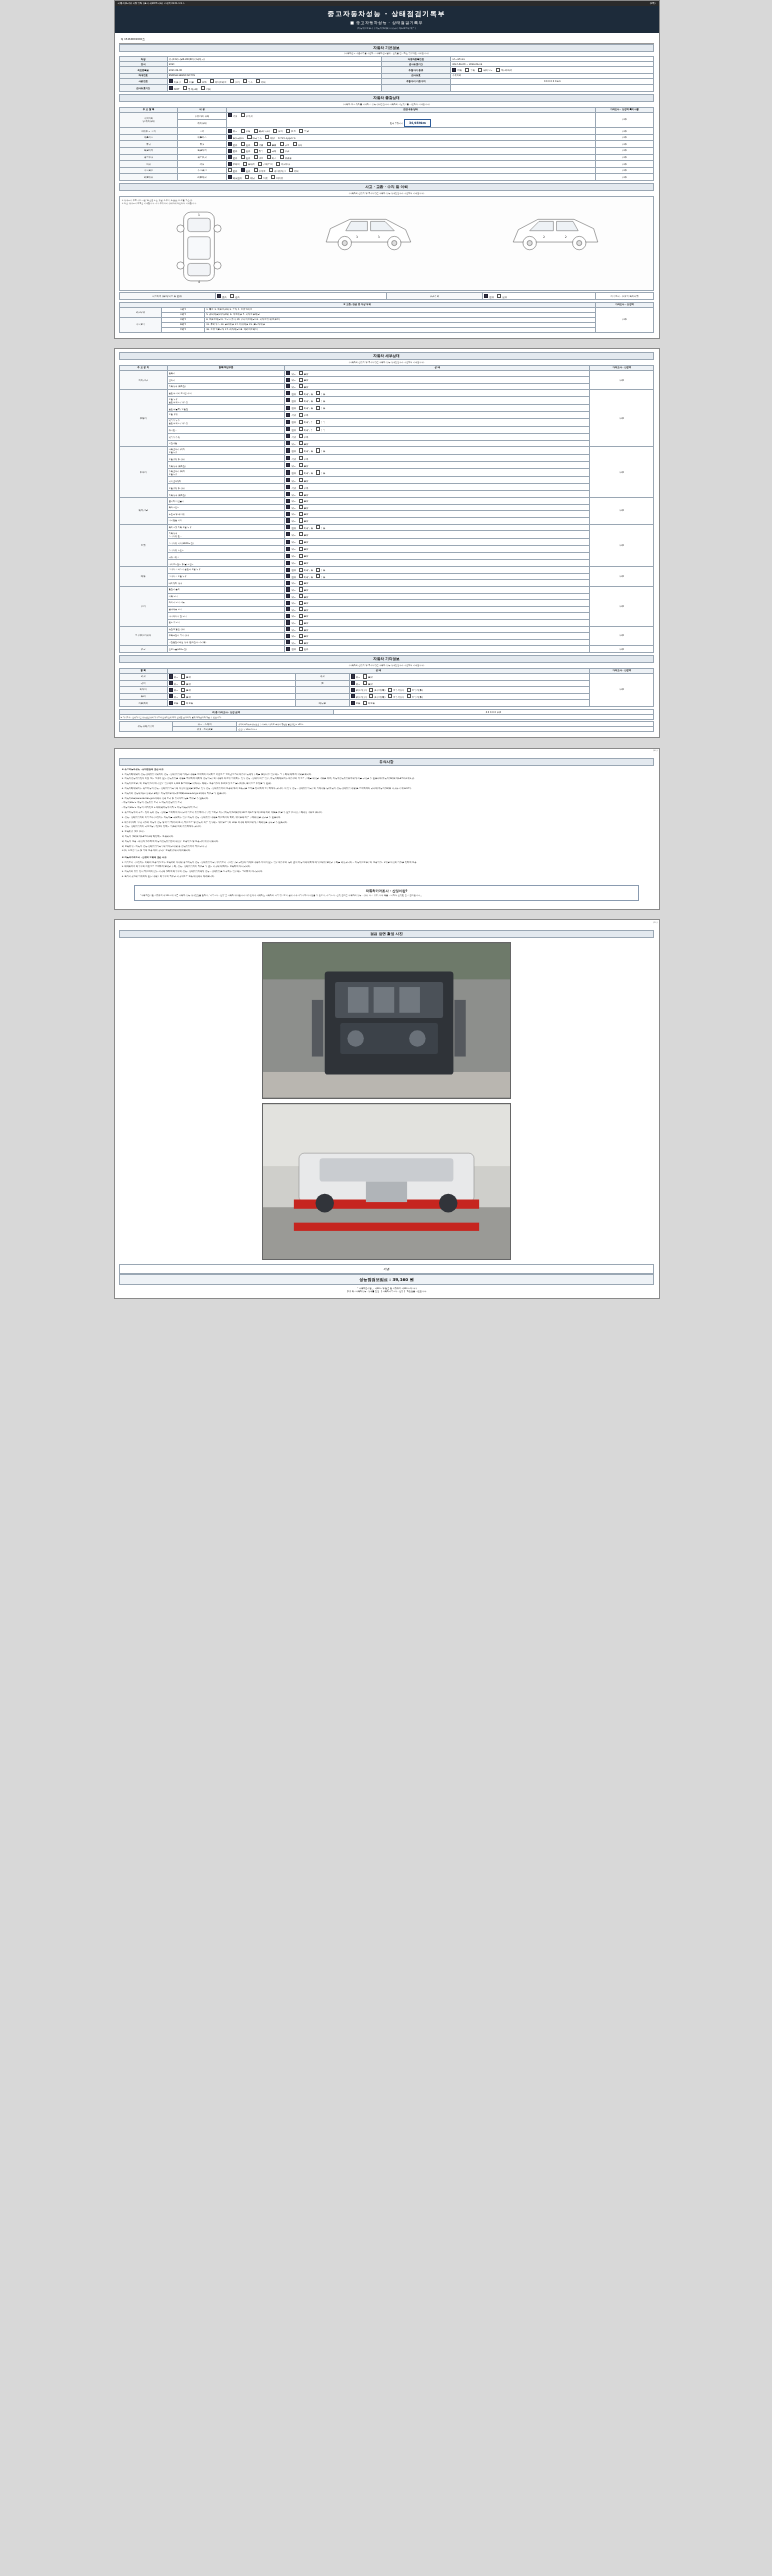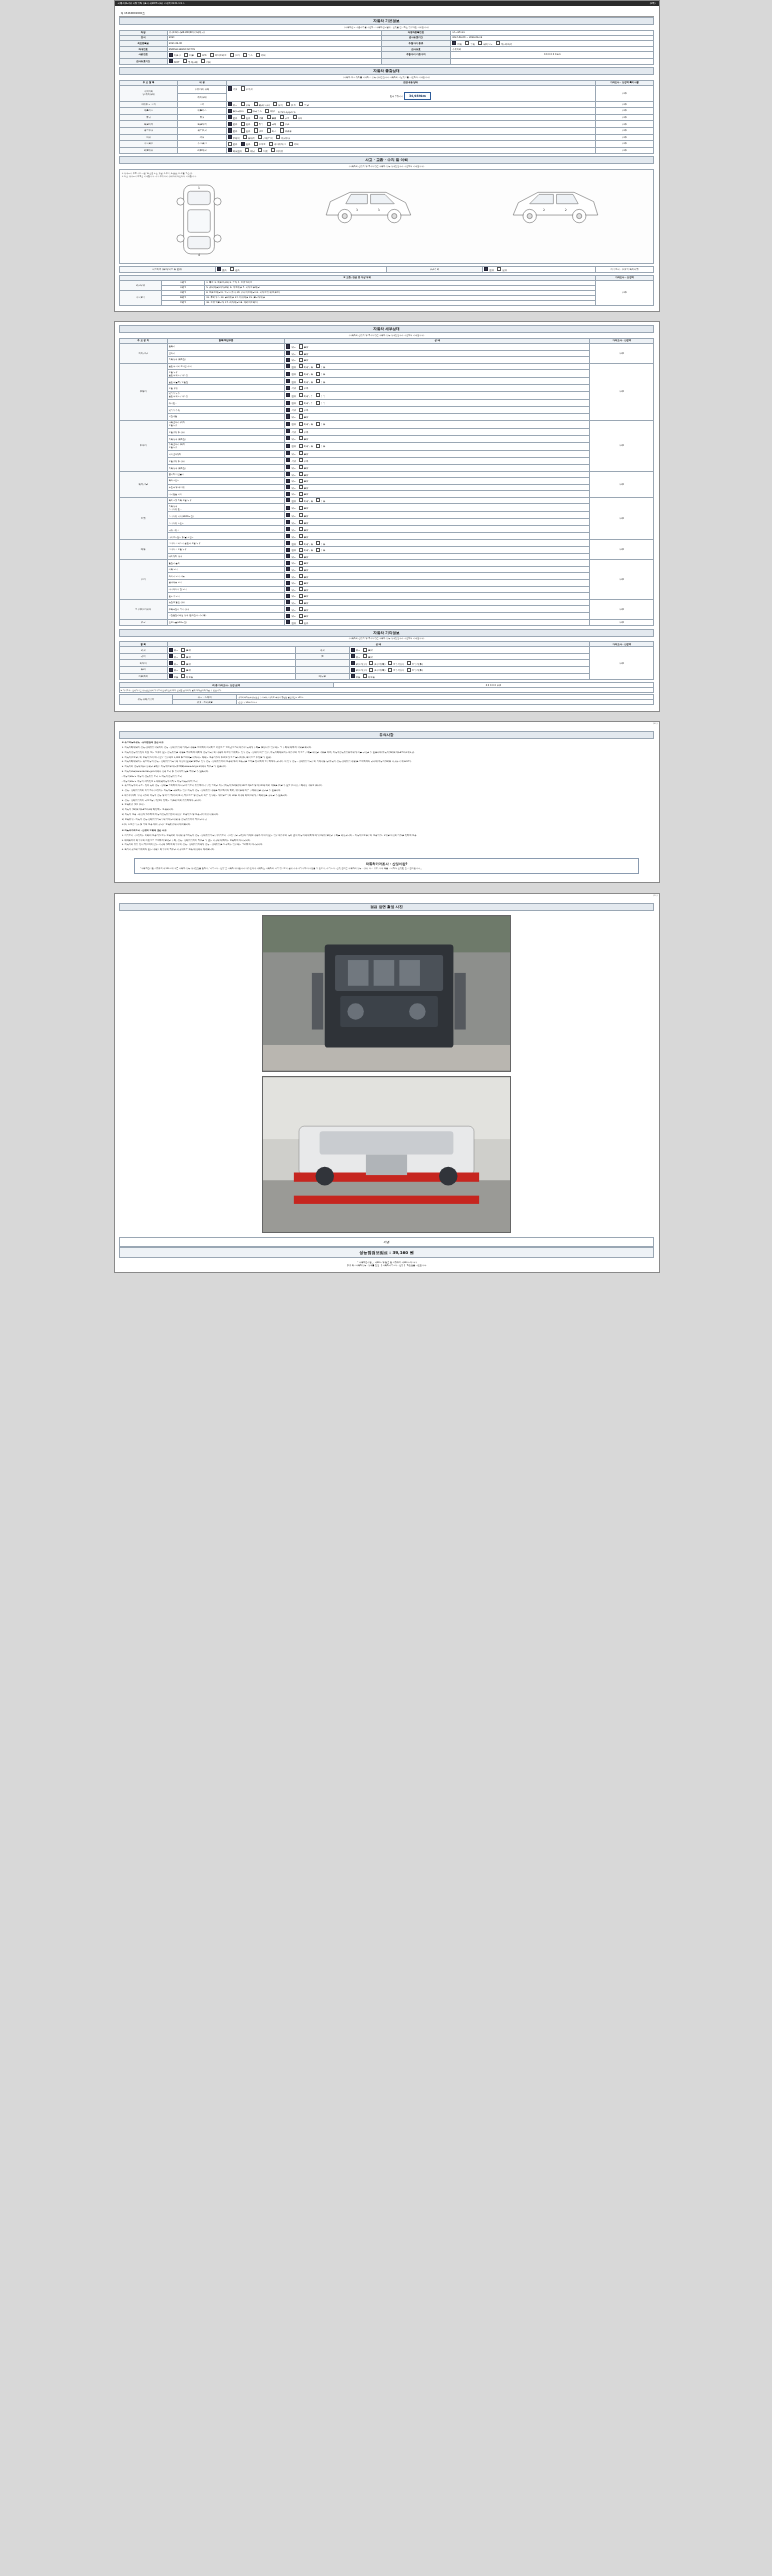--- a/index.html
+++ b/index.html
@@ -47,20 +47,25 @@
 <body>
 
 <div class="page">
 
   <div class="sheet">
     <div class="topbar">
       <span>자동차관리법 시행규칙 [별지 제82호서식] &lt;개정 2021.1.5.&gt;</span>
       <span>(1쪽)</span>
     </div>
 
+    <div class="docheader">
+      <div class="t1">중고자동차성능 · 상태점검기록부</div>
+      <div class="t2">■ 중고자동차성능 · 상태점검기록부</div>
+      <div class="t3">(자동차인도일: ) ( 자동차관리법 시행규칙 제120조에 따른 )</div>
+    </div>
 
     <div class="sheet-inner">
       <div class="docno">제 35360001902호</div>
 
       <div class="bandtitle">자동차 기본정보</div>
       <div class="bandsub">(자동차인도 기준가격을 확인하고 자동차인도일에 · 산정을 참고하는 경우에만 기재합니다)</div>
 
       <table>
         <tbody>
             <tr>

